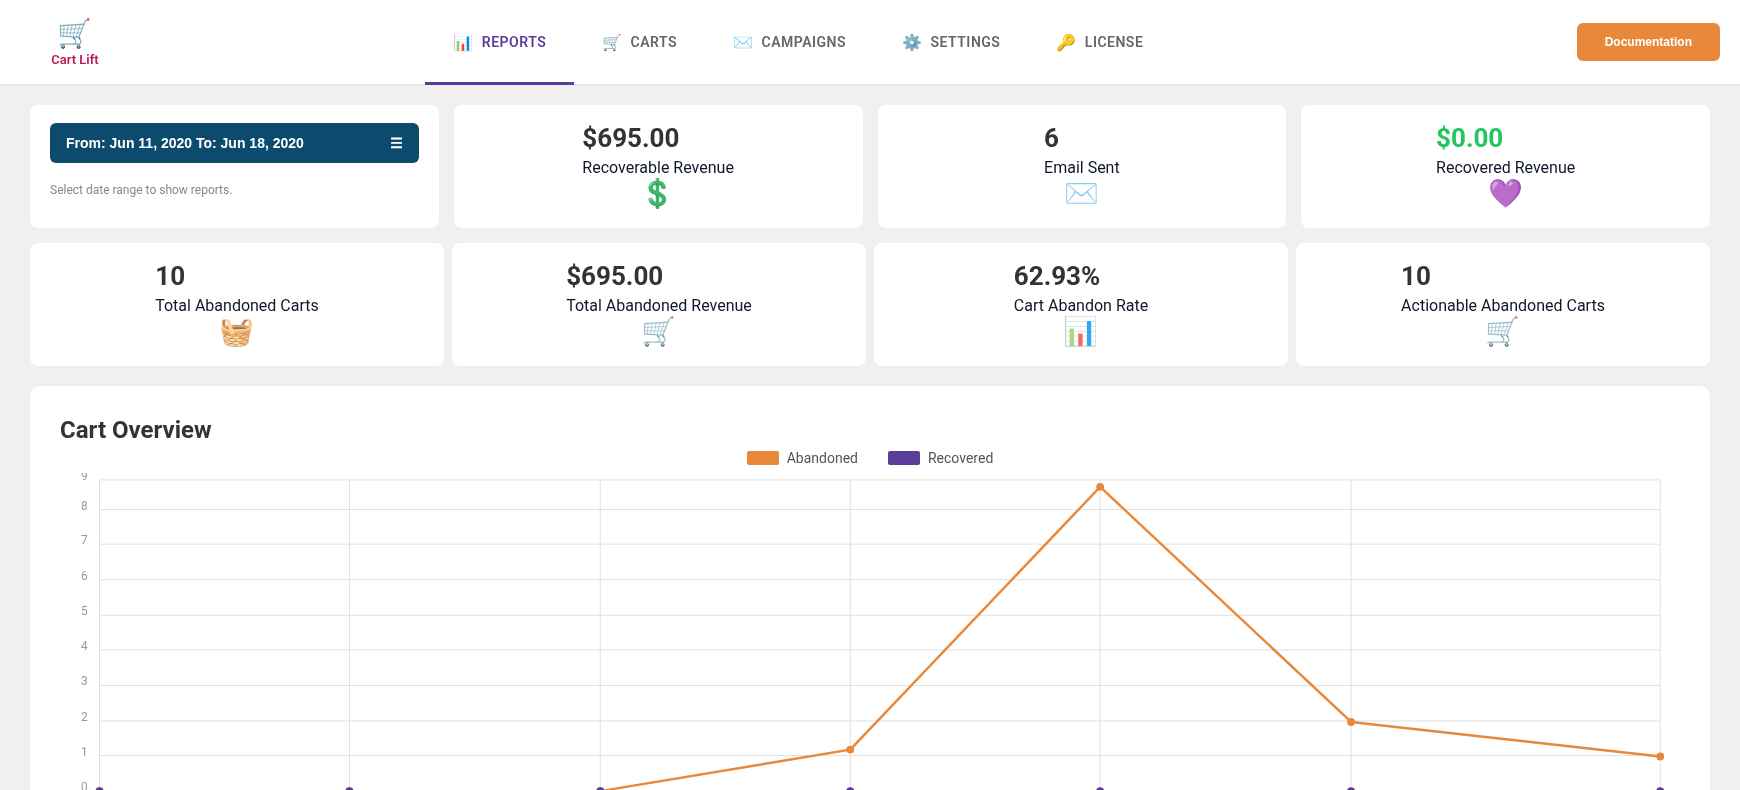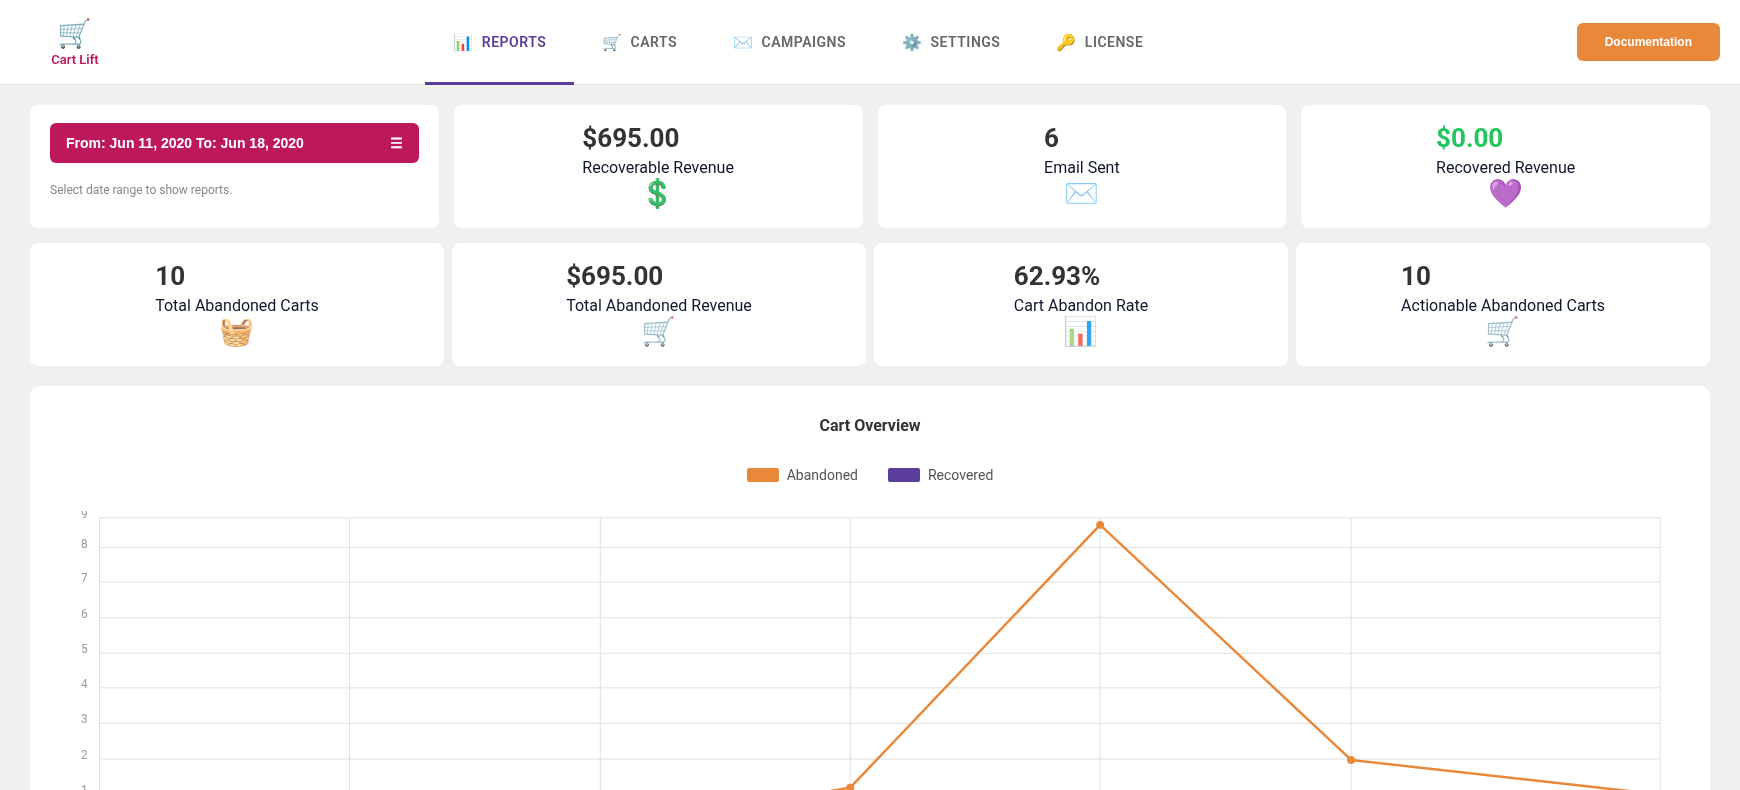--- a/index.html
+++ b/index.html
@@ -97,21 +97,21 @@
       grid-template-columns: 1fr 1fr 1fr 1fr;
       gap: 15px;
       margin-bottom: 15px;
     }
     .date-card {
       background: #fff;
       border-radius: 8px;
       padding: 18px 20px;
     }
     .date-btn {
-      background: #be185d;
+      background: #0c4a6e;
       color: #fff;
       border: none;
       border-radius: 6px;
       padding: 12px 16px;
       font-size: 14px;
       font-weight: 600;
       cursor: pointer;
       display: flex;
       align-items: center;
       gap: 10px;
@@ -160,31 +160,30 @@
       margin-bottom: 20px;
     }
 
     
     .chart-card {
       background: #fff;
       border-radius: 10px;
       padding: 30px 30px 20px;
     }
     .chart-title {
-      text-align: center;
-      font-size: 16px;
+      font-size: 24px;
       font-weight: 700;
       color: #333;
-      margin-bottom: 32px;
+      margin-bottom: 6px;
     }
     .chart-legend {
       display: flex;
       justify-content: center;
       gap: 30px;
-      margin-bottom: 28px;
+      margin-bottom: 7px;
     }
     .legend-item {
       display: flex;
       align-items: center;
       gap: 8px;
       font-size: 14px;
       color: #555;
     }
     .legend-color {
       width: 32px;

